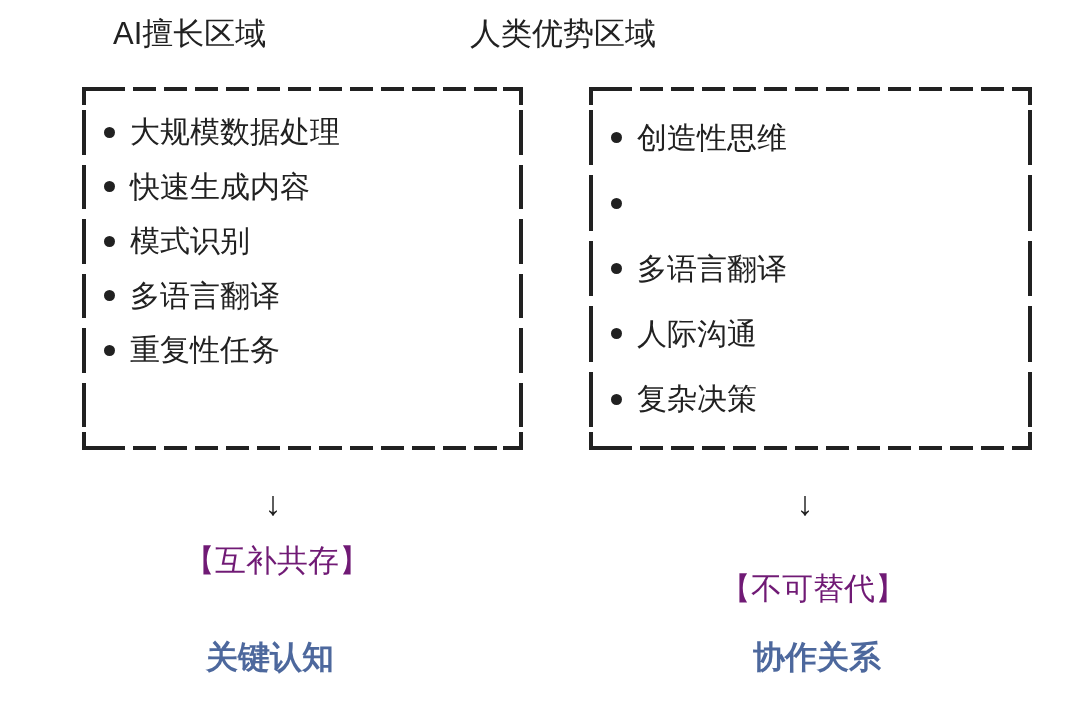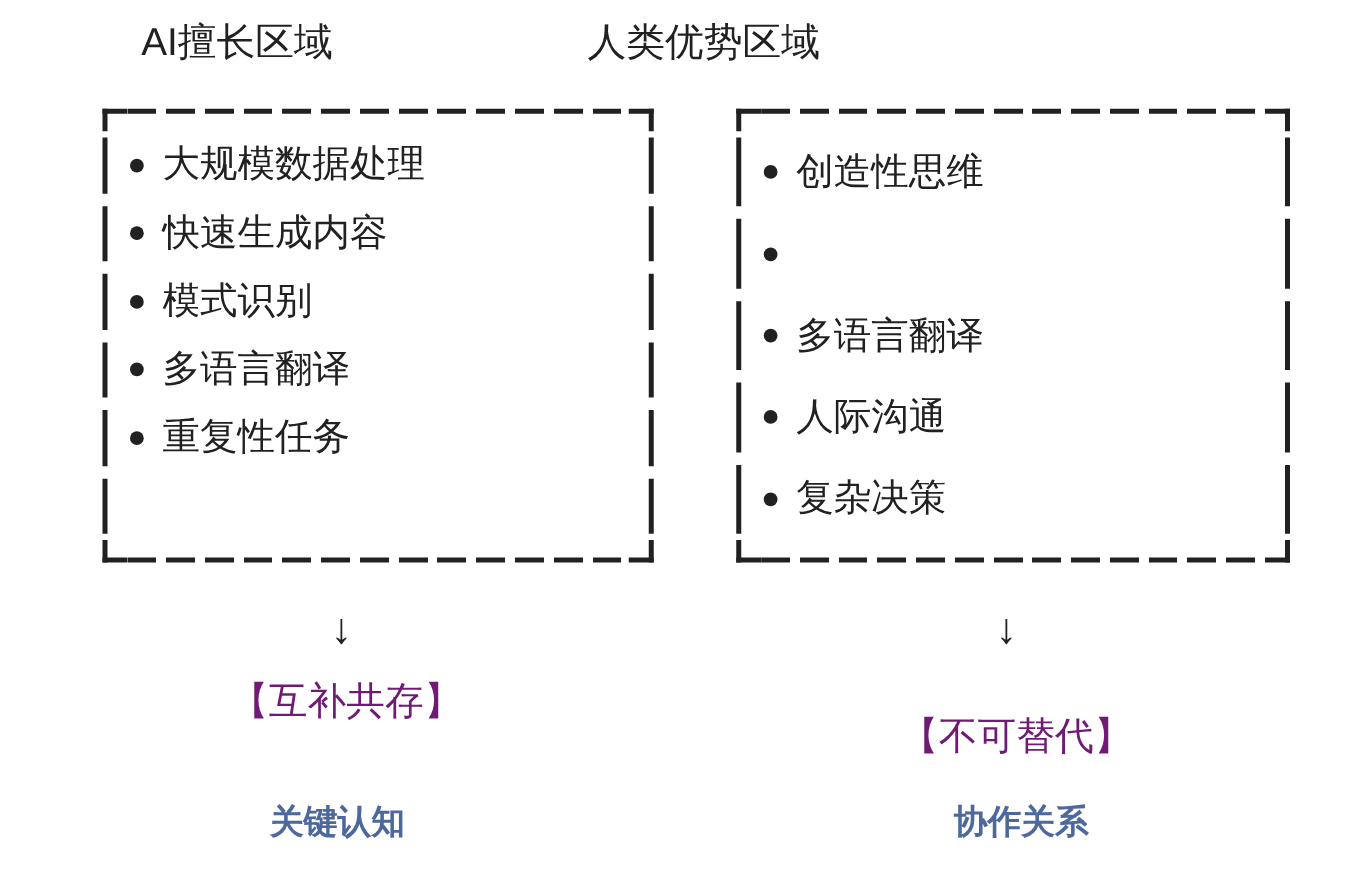--- a/index.html
+++ b/index.html
@@ -72,21 +72,21 @@
 
   .tag{
     position:absolute;width:400px;text-align:center;
     font-size:31px;line-height:40px;color:#701a75;white-space:nowrap;
   }
   .tag-left{left:77px;top:541px;}
   .tag-right{left:613px;top:569px;}
 
   .footer{
     position:absolute;width:400px;text-align:center;
-    font-size:27px;line-height:40px;font-weight:bold;
+    font-size:32px;line-height:40px;font-weight:bold;
     color:#4d689d;white-space:nowrap;
   }
   .footer-left{left:70px;top:637px;}
   .footer-right{left:617px;top:637px;}
 </style>
 </head>
 <body>
 
 <div class="canvas">
 

